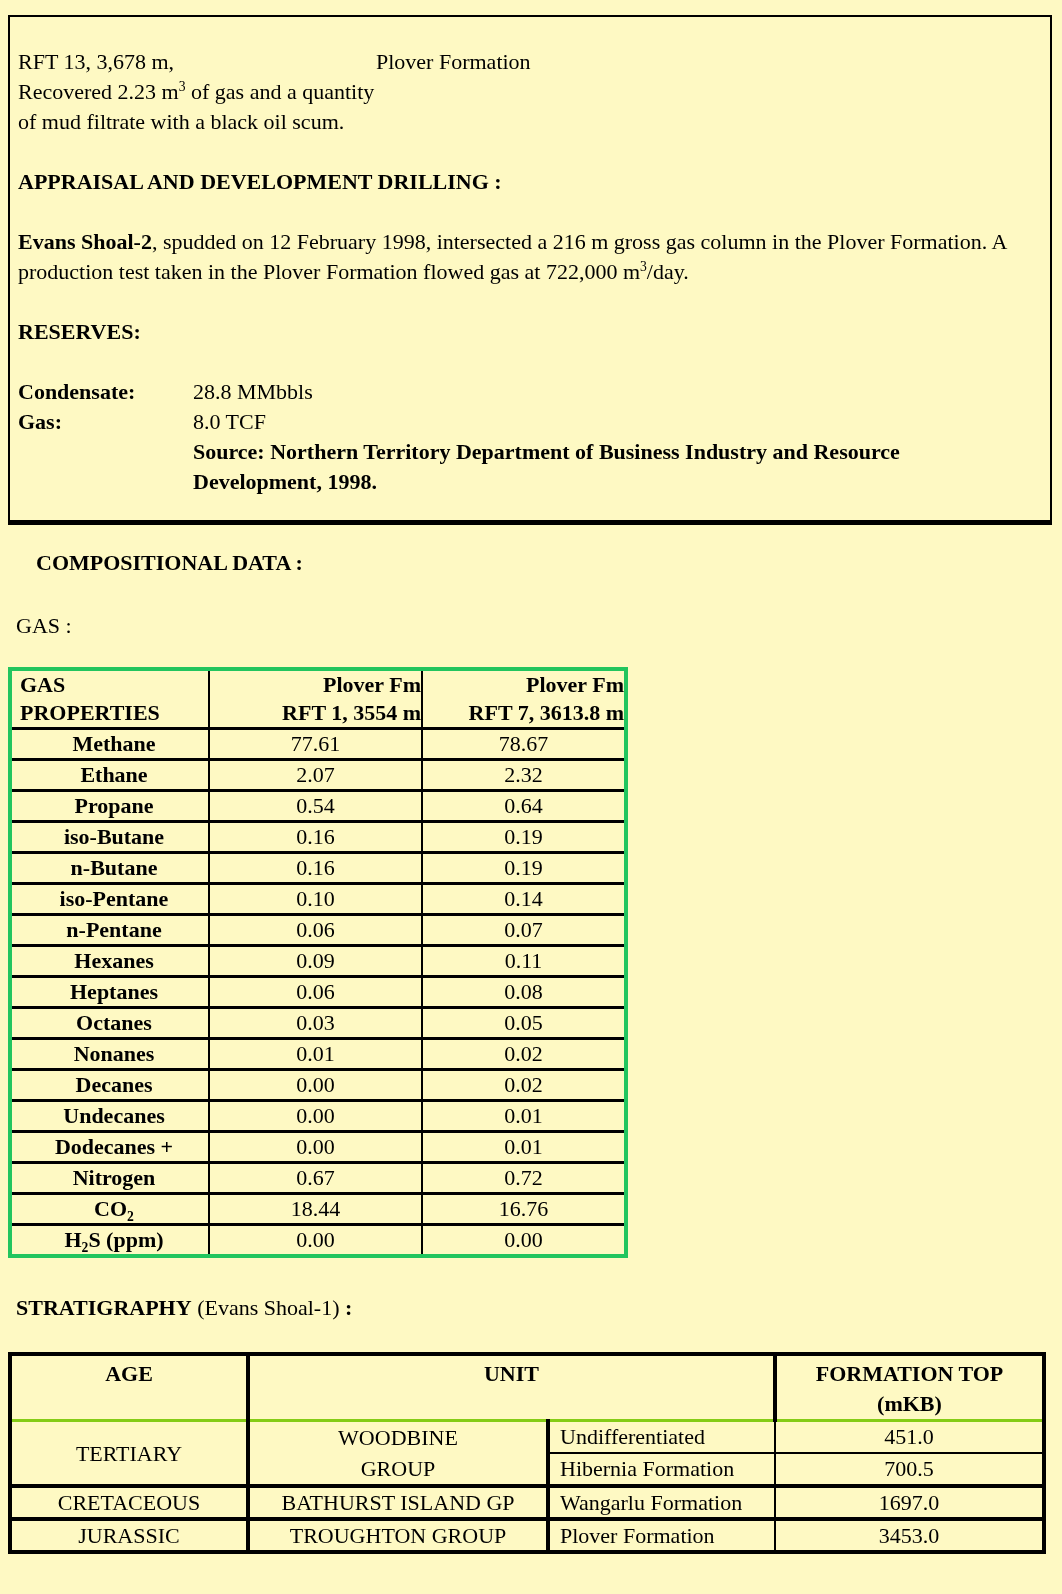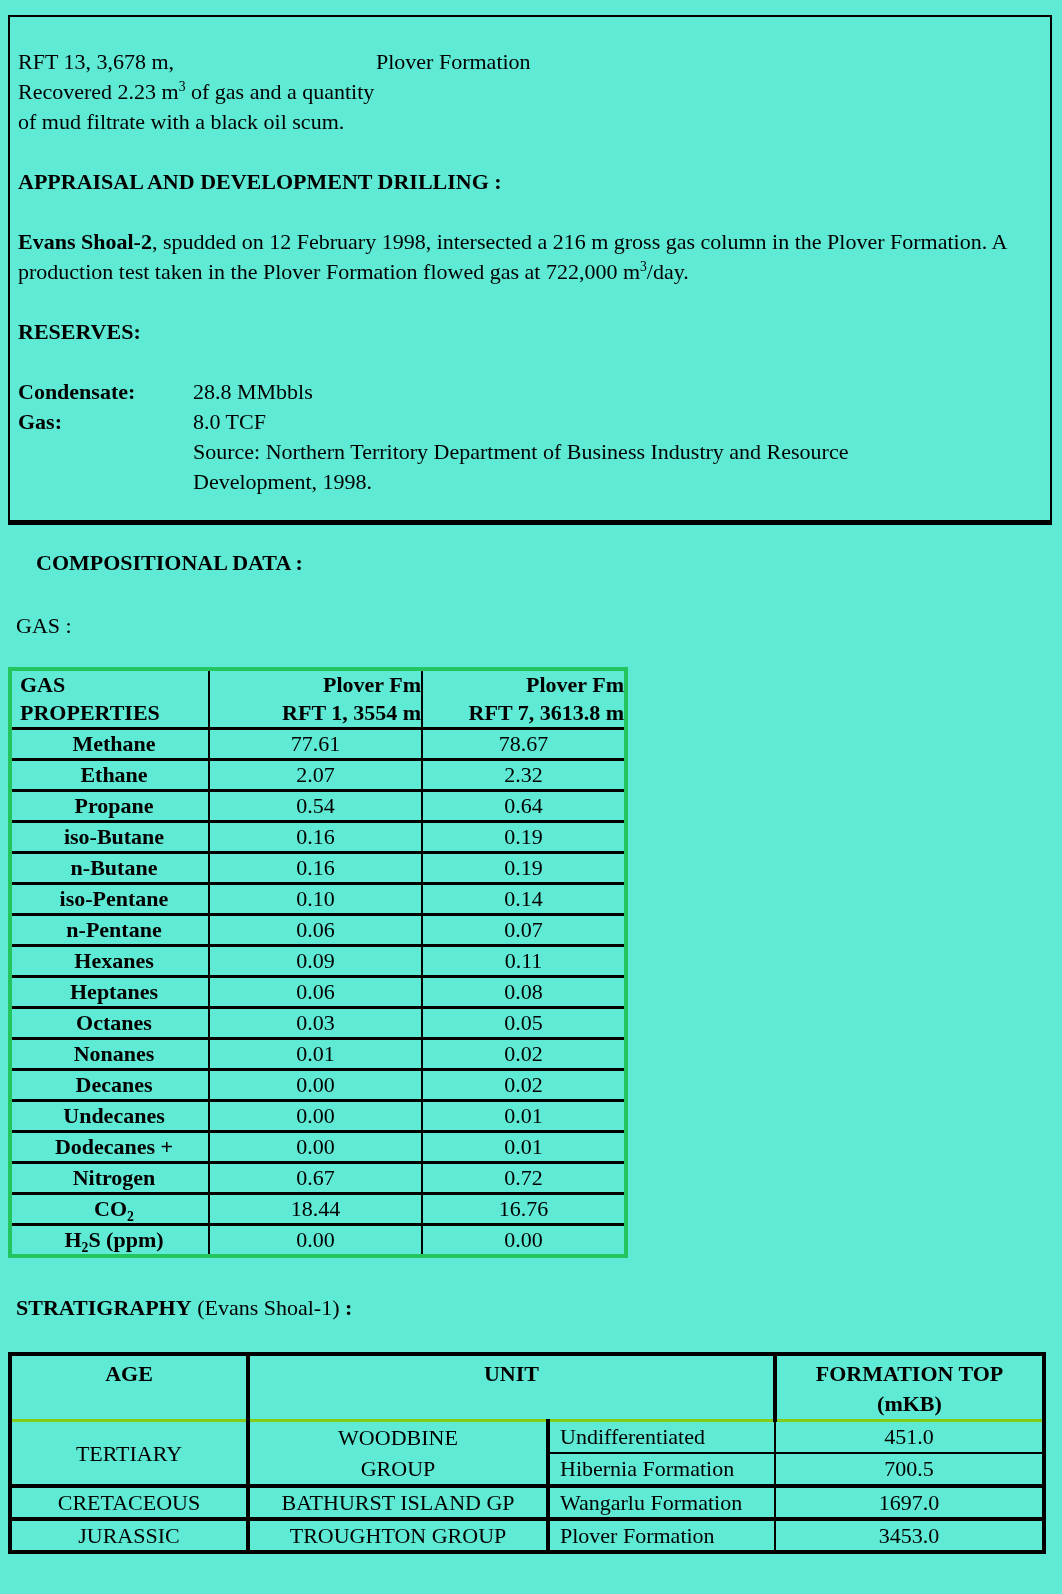--- a/index.html
+++ b/index.html
@@ -1,20 +1,20 @@
 <!DOCTYPE html>
 <html><head>
 <meta charset="utf-8">
 <style>
   html, body { margin: 0; padding: 0; background: #fff; }
   .page {
     position: relative;
     width: 1062px;
     height: 1594px;
-    background: #5eead4;
+    background: #fef9c3;
     color: #000000;
     font-family: "Liberation Serif", "DejaVu Serif", serif;
     font-size: 22px;
     overflow: hidden;
   }
   .abs { position: absolute; }
   .bold { font-weight: bold; }
   sup { font-size: 0.62em; line-height: 0; vertical-align: super; }
   sub { font-size: 0.62em; line-height: 0; vertical-align: sub; }
 
@@ -27,21 +27,21 @@
     border: 2px solid #000;
     border-bottom-width: 5px;
     padding: 30px 10px 0 8px;
   }
   .line { height: 30px; line-height: 30px; white-space: nowrap; }
   .blank { height: 30px; }
   .rel { position: relative; }
   .plover-right { position: absolute; left: 358px; top: 0; }
   .para { width: 992px; line-height: 30px; }
   .rsv-label { display: inline-block; width: 175px; font-weight: bold; }
-  .src-indent { padding-left: 175px; }
+  .src-indent { padding-left: 175px; font-weight: bold; }
 
   
   .h-comp { left: 16px; top: 550px; font-weight: bold; margin-left: 20px; }
   .h-gas  { left: 16px; top: 613px; }
   .h-strat { left: 16px; top: 1295px; }
 
   
   .gas-table {
     position: absolute;
     left: 8px; top: 667px;

